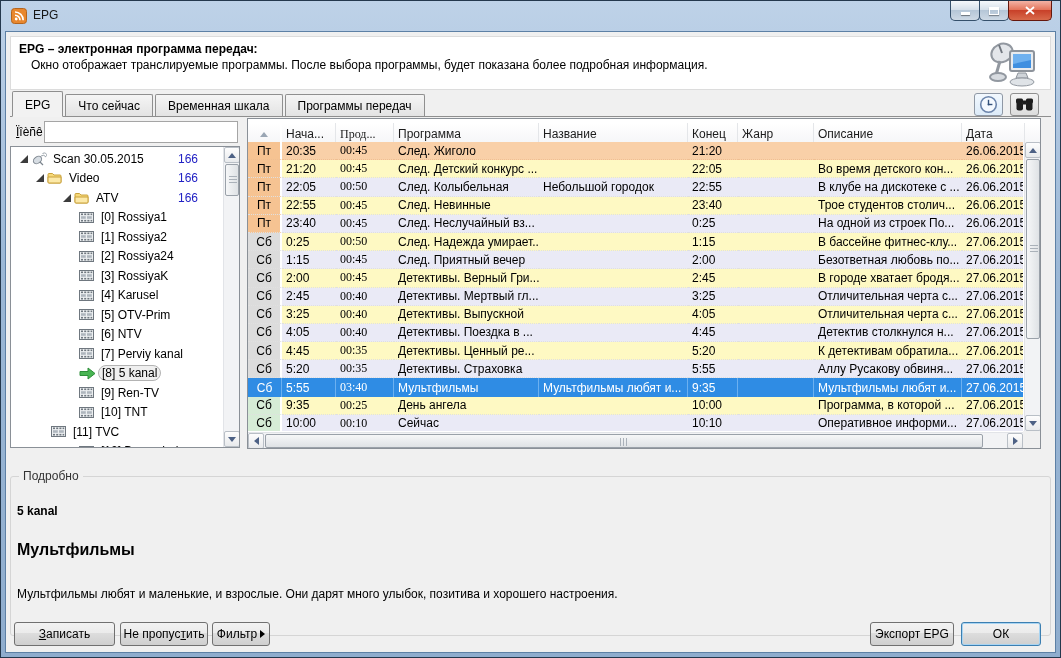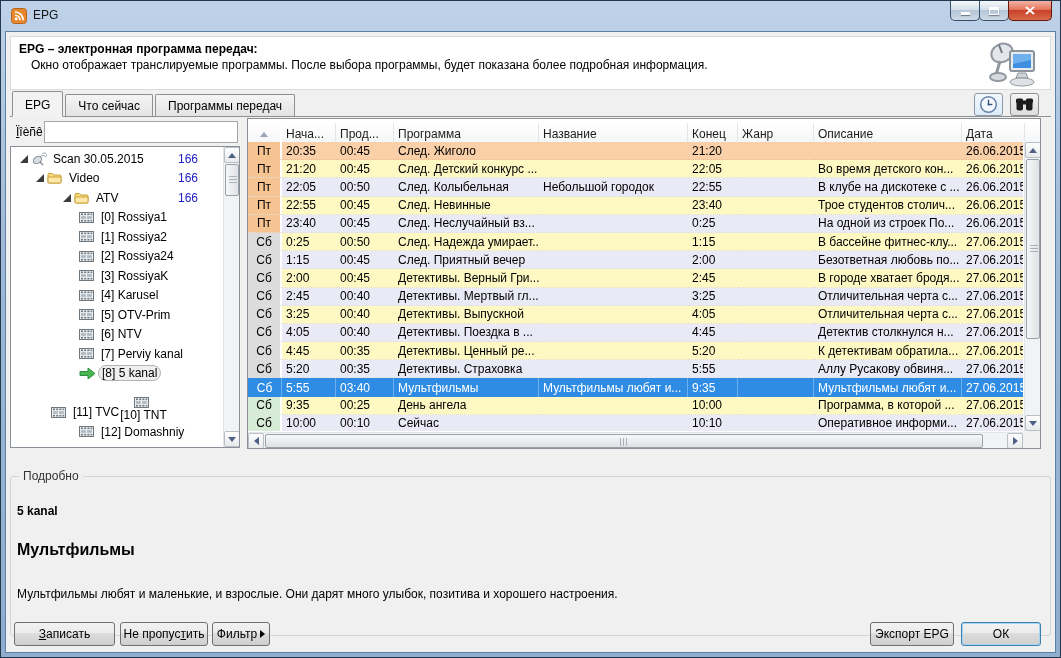--- a/index.html
+++ b/index.html
@@ -72,21 +72,21 @@
          background:linear-gradient(#ffffff,#f4f5f7);border-bottom:1px solid #d5d5d5;}
   .th{height:100%;display:flex;align-items:center;padding:0 4px;border-right:1px solid #e4e6e9;color:#1c1c1c;
       overflow:hidden;white-space:nowrap;flex:none;}
   .th.c-day{justify-content:center;}
   .sortarrow{border-left:4px solid transparent;border-right:4px solid transparent;border-bottom:5px solid #9aa6b4;}
   .tbody{position:absolute;left:0;top:23px;right:17px;bottom:17px;overflow:hidden;}
   .trrow{display:flex;height:18.2px;background:#fef9c3;}
   .td{flex:none;padding:0 4px;overflow:hidden;white-space:nowrap;display:flex;align-items:center;
       border-bottom:1px dotted #e0e0e0;color:#000;}
   .c-day{width:34px;justify-content:center;border-right:2px solid #fff;}
-  .c-start{width:54px;}.c-dur{width:58px;}.c-program{width:145px;}.c-name{width:149px;}
+  .c-start{width:54px;}.c-dur{width:58px;font-family:Liberation Serif, serif;}.c-program{width:145px;}.c-name{width:149px;}
   .c-end{width:50px;}.c-genre{width:76px;}.c-desc{width:148px;}.c-date{width:63px;}
   .trrow.alt .td{background:#eaeaf6;}
   .trrow.current .td{background:#f9d0a8;border-bottom-color:#f0bf92;}
   .td.day-fri{background:#f6c392 !important;}
   .td.day-past{background:#dcdcdc !important;}
   .td.day-future{background:#d6ecd6 !important;}
   .trrow.selected .td{background:#2f8ce4 !important;color:#fff;border-bottom:none;border-right:1px solid #6cb0f0;}
   .corner{position:absolute;right:0;bottom:0;width:17px;height:17px;background:#f0f0f0;}
   
   .groupbox{position:absolute;left:4px;right:4px;top:424px;height:160px;border:1px solid #d5d5d5;border-radius:3px;margin-top:20px;}
@@ -155,20 +155,21 @@
             <path d="M32 34 h8 l2 5 h-12 z" fill="#cfd4d9" stroke="#8d939b"></path>
             <ellipse cx="36" cy="43" rx="12" ry="4" fill="#dfe3e7" stroke="#9298a0"></ellipse>
           </svg>
       </span>
     </div>
 
     <div class="tabstrip">
       <div class="tabs">
           <div class="tab active">EPG</div>
           <div class="tab">Что сейчас</div>
+          <div class="tab">Временная шкала</div>
           <div class="tab">Программы передач</div>
         </div>
     </div>
     <div class="toolbtn tb-clock" style="top:61px;">
       <svg width="19" height="19" viewBox="0 0 19 19">
           <circle cx="9.5" cy="9.5" r="7.8" fill="#f4f9ff" stroke="#6b84ab" stroke-width="1.6"></circle>
           <circle cx="9.5" cy="9.5" r="1" fill="#33527c"></circle>
           <line x1="9.5" y1="9.5" x2="9.5" y2="4.8" stroke="#33527c" stroke-width="1.4"></line>
           <line x1="9.5" y1="9.5" x2="13.4" y2="9.5" stroke="#33527c" stroke-width="1.4"></line>
         </svg>
@@ -393,21 +394,42 @@
           </div>
           <div class="trow" style="padding-left: 54px;">
             <span class="expander"></span>
             <span class="ticon">
               <svg width="17" height="13" viewBox="0 0 17 13">
                 <polygon points="1,4.5 9,4.5 9,1 16,6.5 9,12 9,8.5 1,8.5" fill="#49b553" stroke="#2e8f3a"></polygon>
               </svg>
             </span>
             <span class="tlabel sel">[8] 5 kanal</span>
           </div>
-          <div class="trow" style="padding-left: 54px; flex-direction: column;">
+          <div class="trow" style="padding-left: 54px;">
+            <span class="expander"></span>
+            <span class="ticon">
+              <svg width="15" height="11" viewBox="0 0 15 11">
+                <rect x="0.5" y="0.5" width="14" height="10" fill="#eceff1" stroke="#6f777f"></rect>
+                <g fill="#6f777f">
+                  <rect x="2" y="1.5" width="2" height="1.6"></rect>
+                  <rect x="5.2" y="1.5" width="2" height="1.6"></rect>
+                  <rect x="8.4" y="1.5" width="2" height="1.6"></rect>
+                  <rect x="11.6" y="1.5" width="1.6" height="1.6"></rect>
+                  <rect x="2" y="7.9" width="2" height="1.6"></rect>
+                  <rect x="5.2" y="7.9" width="2" height="1.6"></rect>
+                  <rect x="8.4" y="7.9" width="2" height="1.6"></rect>
+                  <rect x="11.6" y="7.9" width="1.6" height="1.6"></rect>
+                </g>
+                <rect x="2" y="4.2" width="4.8" height="2.6" fill="#aeb6bd"></rect>
+                <rect x="8" y="4.2" width="4.8" height="2.6" fill="#aeb6bd"></rect>
+              </svg>
+            </span>
+            <span class="tlabel">[9] Ren-TV</span>
+          </div>
+          <div class="trow" style="padding-left: 54px;">
             <span class="expander"></span>
             <span class="ticon">
               <svg width="15" height="11" viewBox="0 0 15 11">
                 <rect x="0.5" y="0.5" width="14" height="10" fill="#eceff1" stroke="#6f777f"></rect>
                 <g fill="#6f777f">
                   <rect x="2" y="1.5" width="2" height="1.6"></rect>
                   <rect x="5.2" y="1.5" width="2" height="1.6"></rect>
                   <rect x="8.4" y="1.5" width="2" height="1.6"></rect>
                   <rect x="11.6" y="1.5" width="1.6" height="1.6"></rect>
                   <rect x="2" y="7.9" width="2" height="1.6"></rect>

